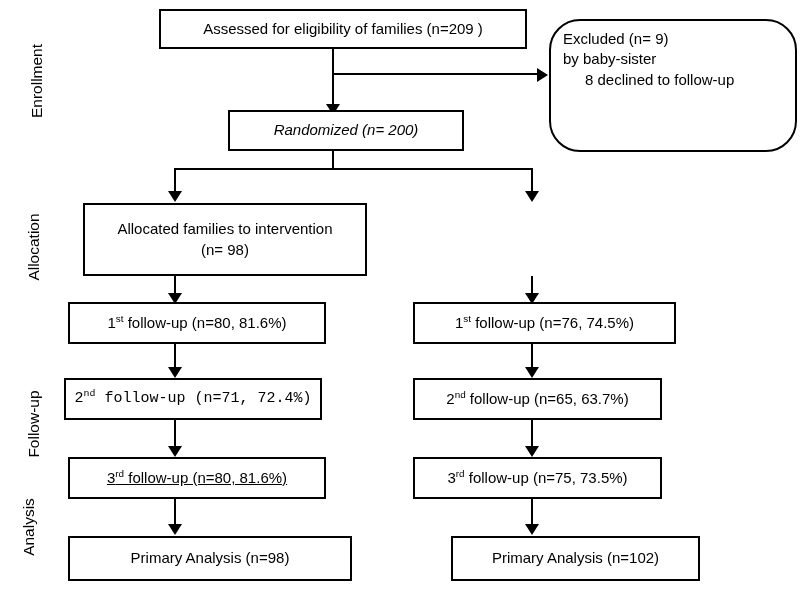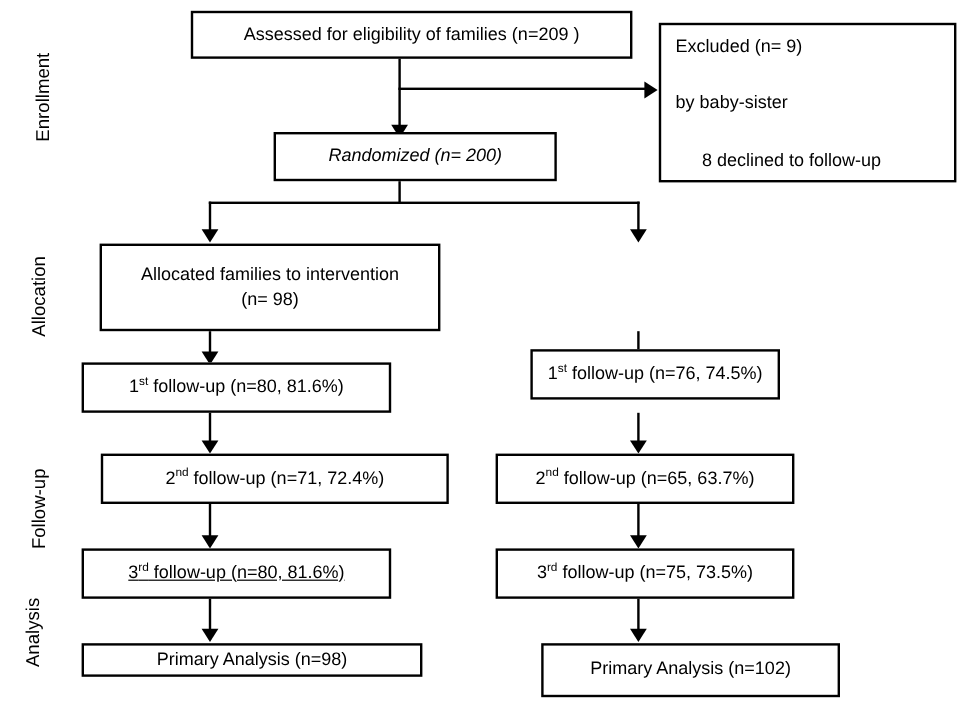--- a/index.html
+++ b/index.html
@@ -44,22 +44,23 @@
     align-items: center;
     justify-content: center;
     text-align: center;
     font-size: 15px;
     line-height: 1.35;
     color: #000000;
   }
   .box.left-align {
     align-items: flex-start;
     text-align: left;
-    justify-content: space-between;
+    justify-content: flex-start;
     padding: 8px 26px 6px 12px;
+    border-radius: 31px;
   }
   .box .line { display: block; white-space: nowrap; }
   .box .indent { padding-left: 22px; }
   .box .wide-space { letter-spacing: 0.9px; }
 
   sup {
     font-size: 0.66em;
     vertical-align: super;
     line-height: 0;
   }
@@ -148,51 +149,51 @@
 
   <div class="vline" style="left:531px; top:276px; height:26px;"></div>
   <div class="arrow-down" style="left:525px; top:293px;"></div>
 
   <div class="box" style="left:68px; top:302px; width:258px; height:42px;">
     <span class="line"><span>1</span><sup>st</sup><span> follow-up (n=80, 81.6%)</span></span>
   </div>
   <div class="vline" style="left:174px; top:344px; height:31px;"></div>
   <div class="arrow-down" style="left:168px; top:367px;"></div>
 
-  <div class="box" style="left:84px; top:378px; width:290px; height:42px;">
+  <div class="box" style="left:64px; top:378px; width:258px; height:42px;font-family:Liberation Mono, monospace;">
     <span class="line"><span>2</span><sup>nd</sup><span> follow-up (n=71, 72.4%)</span></span>
   </div>
   <div class="vline" style="left:174px; top:420px; height:35px;"></div>
   <div class="arrow-down" style="left:168px; top:446px;"></div>
 
   <div class="box" style="left:68px; top:457px; width:258px; height:42px;text-decoration:underline;">
     <span class="line"><span>3</span><sup>rd</sup><span> follow-up (n=80, 81.6%)</span></span>
   </div>
   <div class="vline" style="left:174px; top:499px; height:34px;"></div>
   <div class="arrow-down" style="left:168px; top:524px;"></div>
 
-  <div class="box" style="left:413px; top:291px; width:208px; height:42px;margin-left:29px;">
+  <div class="box" style="left:413px; top:302px; width:263px; height:42px;">
     <span class="line"><span>1</span><sup>st</sup><span> follow-up (n=76, 74.5%)</span></span>
   </div>
   <div class="vline" style="left:531px; top:344px; height:31px;"></div>
   <div class="arrow-down" style="left:525px; top:367px;"></div>
 
   <div class="box" style="left:413px; top:378px; width:249px; height:42px;">
     <span class="line"><span>2</span><sup>nd</sup><span> follow-up (n=65, 63.7%)</span></span>
   </div>
   <div class="vline" style="left:531px; top:420px; height:35px;"></div>
   <div class="arrow-down" style="left:525px; top:446px;"></div>
 
   <div class="box" style="left:413px; top:457px; width:249px; height:42px;">
     <span class="line"><span>3</span><sup>rd</sup><span> follow-up (n=75, 73.5%)</span></span>
   </div>
   <div class="vline" style="left:531px; top:499px; height:34px;"></div>
   <div class="arrow-down" style="left:525px; top:524px;"></div>
 
-  <div class="box" style="left:68px; top:536px; width:284px; height:28px;">
+  <div class="box" style="left:68px; top:536px; width:284px; height:45px;">
     <span class="line">Primary Analysis (n=98)</span>
   </div>
 
   <div class="box" style="left:413px; top:536px; width:249px; height:45px;margin-left:38px;">
     <span class="line">Primary Analysis (n=102)</span>
   </div>
 
 </div>
 
 </body></html>

